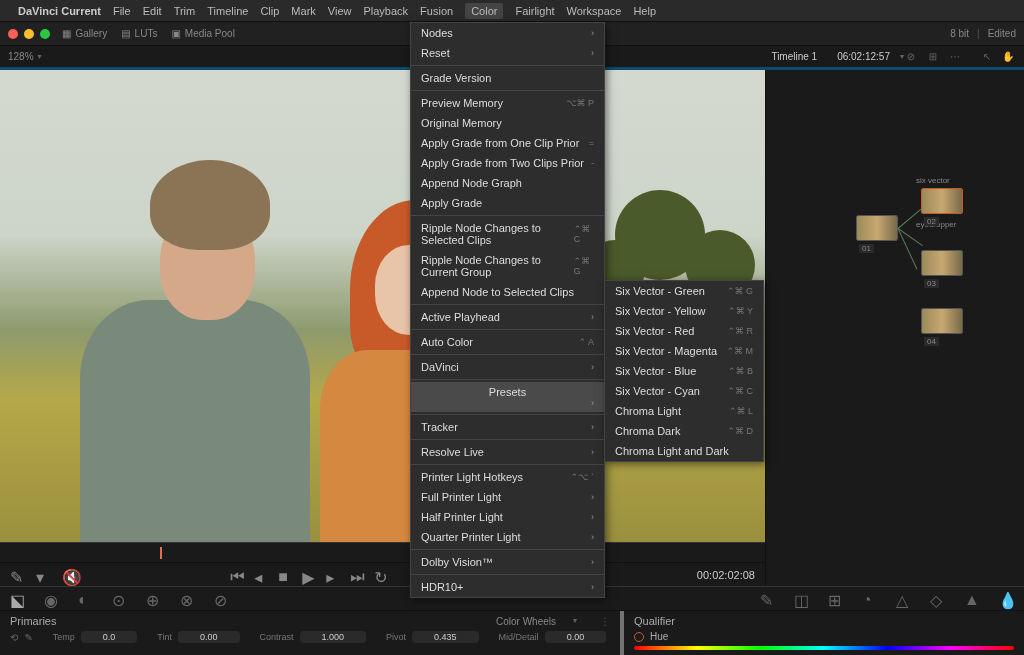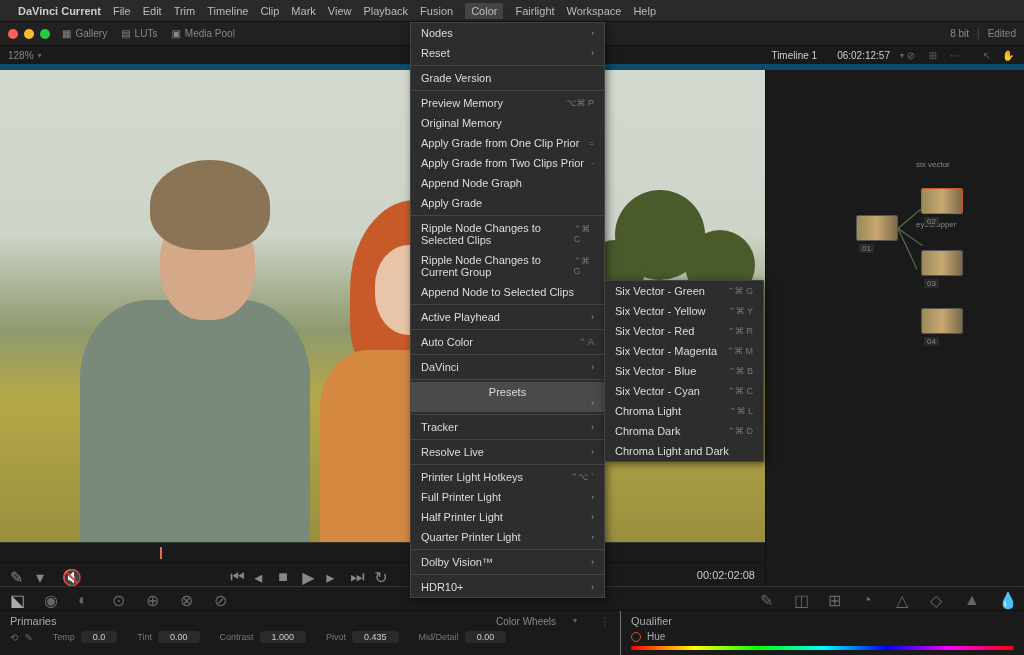--- a/index.html
+++ b/index.html
@@ -10,21 +10,21 @@
 .menubar .item{margin-right:12px;cursor:pointer;color:#bbb;}
 .menubar .item.hl{background:#444;padding:2px 6px;border-radius:2px;}
 .toolbar{height:24px;background:#212121;display:flex;align-items:center;padding:0 8px;font-size:10px;border-bottom:1px solid #111;}
 .traffic{display:flex;gap:6px;margin-right:12px;}
 .dot{width:10px;height:10px;border-radius:50%;}
 .dot.r{background:#ff5f56;}
 .dot.y{background:#ffbd2e;}
 .dot.g{background:#27c93f;}
 .tbtn{display:flex;align-items:center;gap:4px;margin-right:14px;color:#888;cursor:pointer;}
 .right-info{margin-left:auto;display:flex;align-items:center;gap:8px;color:#888;}
-.subbar{height:24px;background:#1a1a1a;display:flex;align-items:center;padding:0 8px;font-size:10px;border-bottom:6px solid #0c4a6e;}
+.subbar{height:24px;background:#1a1a1a;display:flex;align-items:center;padding:0 8px;font-size:10px;border-bottom:3px solid #0c4a6e;}
 .subbar .zoom{color:#888;}
 .subbar .chev{margin-left:4px;font-size:8px;color:#666;}
 .subbar .timeline{margin-left:auto;margin-right:20px;color:#ccc;}
 .subbar .tc{color:#ccc;margin-right:6px;}
 .subbar .icons{display:flex;gap:8px;}
 .subbar .ic{width:14px;height:14px;display:flex;align-items:center;justify-content:center;color:#666;}
 .main{display:flex;height:516px;}
 .viewer-col{width:765px;display:flex;flex-direction:column;}
 .viewer{height:472px;background:#000;position:relative;}
 .viewer .img{width:100%;height:100%;background:linear-gradient(180deg,#d4d9d0 0%,#cdd4c8 35%,#8e9a6e 55%,#b5a848 70%,#9a8f3e 100%);position:relative;overflow:hidden;}
@@ -69,22 +69,22 @@
 .btico{width:16px;height:16px;color:#666;cursor:pointer;}
 .btico.active{color:#aaa;}
 .bottom-panels{height:45px;background:#1a1a1a;display:flex;border-top:1px solid #111;}
 .prim-panel{width:620px;padding:4px 10px;font-size:10px;}
 .prim-header{display:flex;align-items:center;color:#aaa;margin-bottom:4px;}
 .prim-header .title{font-size:11px;}
 .prim-header .mode{margin-left:auto;color:#888;}
 .prim-controls{display:flex;gap:20px;align-items:center;}
 .pctrl{display:flex;align-items:center;gap:6px;}
 .pctrl .lbl{color:#777;font-size:9px;}
-.pctrl .val{color:#ccc;font-size:9px;background:#2a2a2a;padding:1px 12px;border-radius:4px;}
-.qual-panel{flex:1;padding:4px 10px;font-size:10px;border-left:1px solid #737373;}
+.pctrl .val{color:#ccc;font-size:9px;background:#2a2a2a;padding:1px 22px;border-radius:4px;}
+.qual-panel{flex:1;padding:4px 10px;font-size:10px;border-left:4px solid #737373;}
 .qual-header{color:#aaa;font-size:11px;margin-bottom:4px;}
 .hue-row{display:flex;align-items:center;gap:6px;}
 .hue-row .rad{width:10px;height:10px;border:1px solid #c85a2a;border-radius:50%;}
 .hue-bar{margin-top:4px;height:4px;background:linear-gradient(90deg,#f00,#ff0,#0f0,#0ff,#00f,#f0f,#f00);border-radius:2px;}
 </style>
 </head>
 <body>
 
 <div class="menubar">
   <span class="apple"></span>
@@ -181,21 +181,21 @@
         <div class="tico">▶</div>
         <div class="tico">▸</div>
         <div class="tico">⏭</div>
         <div class="tico">↻</div>
       </div>
       <span class="tc-out">00:02:02:08</span>
     </div>
   </div>
   <div class="nodes-col">
     <div class="node-canvas">
-      <div class="node-lbl" style="left:150px;top:90px">six vector</div>
+      <div class="node-lbl" style="left:150px;top:106px">six vector</div>
       <div class="node-lbl" style="left:150px;top:150px">eyedropper</div>
       <div class="node" style="left:90px;top:145px">
           <div class="thumb"></div>
         </div>
       <div class="node-num" style="left:93px;top:174px">01</div>
       <div class="node sel" style="left:155px;top:118px">
           <div class="thumb"></div>
         </div>
       <div class="node-num" style="left:158px;top:147px">02</div>
       <div class="node" style="left:155px;top:180px">

